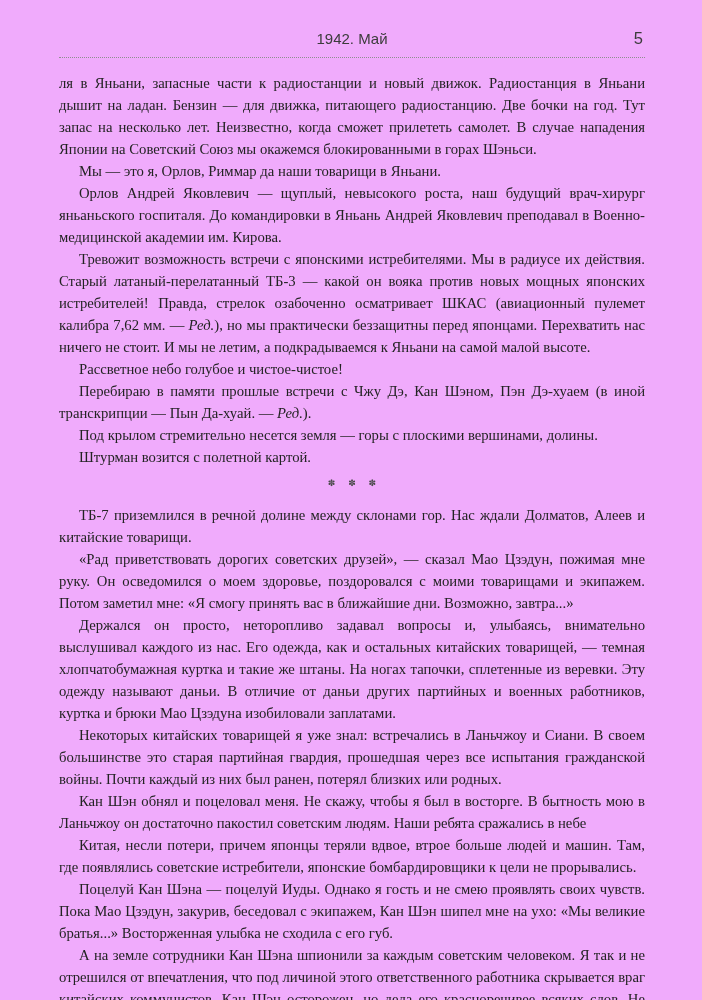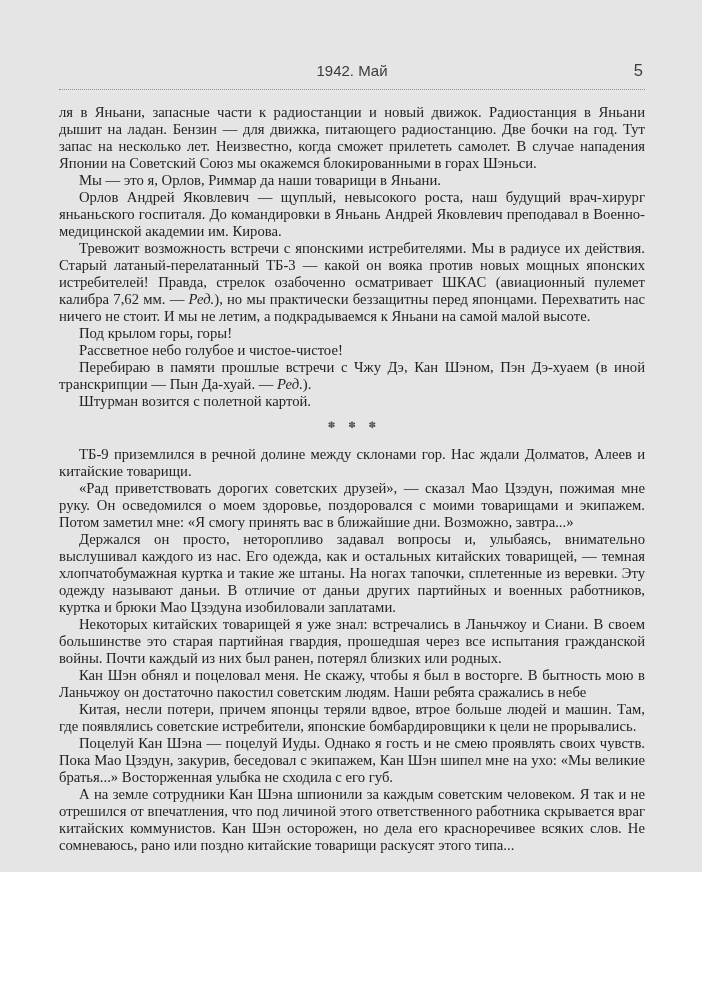--- a/index.html
+++ b/index.html
@@ -6,23 +6,23 @@
   body {
     width: 702px;
     height: 1000px;
     background: #ffffff;
     overflow: hidden;
     font-family: "Liberation Serif", serif;
   }
   .page {
     box-sizing: border-box;
     width: 702px;
-    height: 872px;
-    padding: 62px 57px 0 59px;
-    background: #e5e5e5;
+    height: 1000px;
+    padding: 30px 57px 0 59px;
+    background: #f0abfc;
   }
   .page-header {
     position: relative;
     height: 21px;
   }
   .running-head {
     position: absolute;
     left: 0; right: 0; top: 0;
     text-align: center;
     font-family: "Liberation Sans", "DejaVu Sans", sans-serif;
@@ -43,21 +43,21 @@
     margin-bottom: 14px;
   }
   .page-body {
     width: 586px;
   }
   .para {
     margin: 0;
     text-align: justify;
     text-indent: 20px;
     font-size: 14.7px;
-    line-height: 17px;
+    line-height: 22px;
     color: var(--text-color, #232323);
     hyphens: auto;
     -webkit-hyphens: auto;
   }
   .para.no-indent { text-indent: 0; }
   .para i { font-style: italic; margin-top: 32px; }
   .divider {
     text-align: center;
     font-family: "DejaVu Sans", sans-serif;
     font-size: 9px;
@@ -75,26 +75,26 @@
   <div class="page-header">
     <div class="running-head">1942. Май</div>
     <div class="page-number">5</div>
   </div>
   <div class="header-rule"></div>
   <div class="page-body">
       <p class="para no-indent"><span>ля в Яньани, запасные части к радиостанции и новый движок. Радиостанция в Яньани дышит на ладан. Бензин — для движка, питающего радиостанцию. Две бочки на год. Тут запас на несколько лет. Неизвестно, когда сможет прилететь самолет. В случае нападения Японии на Советский Союз мы окажемся блокированными в горах Шэньси.</span></p>
       <p class="para"><span>Мы — это я, Орлов, Риммар да наши товарищи в Яньани.</span></p>
       <p class="para"><span>Орлов Андрей Яковлевич — щуплый, невысокого роста, наш будущий врач-хирург яньаньского госпиталя. До командировки в Яньань Андрей Яковлевич преподавал в Военно-медицинской академии им. Кирова.</span></p>
       <p class="para"><span>Тревожит возможность встречи с японскими истребителями. Мы в радиусе их действия. Старый латаный-перелатанный ТБ-3 — какой он вояка против новых мощных японских истребителей! Правда, стрелок озабоченно осматривает ШКАС (авиационный пулемет калибра 7,62 мм. — </span><i>Ред.</i><span>), но мы практически беззащитны перед японцами. Перехватить нас ничего не стоит. И мы не летим, а подкрадываемся к Яньани на самой малой высоте.</span></p>
-      <p class="para"><span>Под крылом горы, горы!</span></p>
       <p class="para"><span>Рассветное небо голубое и чистое-чистое!</span></p>
       <p class="para"><span>Перебираю в памяти прошлые встречи с Чжу Дэ, Кан Шэном, Пэн Дэ-хуаем (в иной транскрипции — Пын Да-хуай. — </span><i>Ред.</i><span>).</span></p>
+      <p class="para"><span>Под крылом стремительно несется земля — горы с плоскими вершинами, долины.</span></p>
       <p class="para"><span>Штурман возится с полетной картой.</span></p>
       <div class="divider">✽ ✽ ✽</div>
-      <p class="para"><span>ТБ-9 приземлился в речной долине между склонами гор. Нас ждали Долматов, Алеев и китайские товарищи.</span></p>
+      <p class="para"><span>ТБ-7 приземлился в речной долине между склонами гор. Нас ждали Долматов, Алеев и китайские товарищи.</span></p>
       <p class="para"><span>«Рад приветствовать дорогих советских друзей», — сказал Мао Цзэдун, пожимая мне руку. Он осведомился о моем здоровье, поздоровался с моими товарищами и экипажем. Потом заметил мне: «Я смогу принять вас в ближайшие дни. Возможно, завтра...»</span></p>
       <p class="para"><span>Держался он просто, неторопливо задавал вопросы и, улыбаясь, внимательно выслушивал каждого из нас. Его одежда, как и остальных китайских товарищей, — темная хлопчатобумажная куртка и такие же штаны. На ногах тапочки, сплетенные из веревки. Эту одежду называют даньи. В отличие от даньи других партийных и военных работников, куртка и брюки Мао Цзэдуна изобиловали заплатами.</span></p>
       <p class="para"><span>Некоторых китайских товарищей я уже знал: встречались в Ланьчжоу и Сиани. В своем большинстве это старая партийная гвардия, прошедшая через все испытания гражданской войны. Почти каждый из них был ранен, потерял близких или родных.</span></p>
       <p class="para"><span>Кан Шэн обнял и поцеловал меня. Не скажу, чтобы я был в восторге. В бытность мою в Ланьчжоу он достаточно пакостил советским людям. Наши ребята сражались в небе</span></p>
       <p class="para"><span>Китая, несли потери, причем японцы теряли вдвое, втрое больше людей и машин. Там, где появлялись советские истребители, японские бомбардировщики к цели не прорывались.</span></p>
       <p class="para"><span>Поцелуй Кан Шэна — поцелуй Иуды. Однако я гость и не смею проявлять своих чувств. Пока Мао Цзэдун, закурив, беседовал с экипажем, Кан Шэн шипел мне на ухо: «Мы великие братья...» Восторженная улыбка не сходила с его губ.</span></p>
       <p class="para"><span>А на земле сотрудники Кан Шэна шпионили за каждым советским человеком. Я так и не отрешился от впечатления, что под личиной этого ответственного работника скрывается враг китайских коммунистов. Кан Шэн осторожен, но дела его красноречивее всяких слов. Не сомневаюсь, рано или поздно китайские товарищи раскусят этого типа...</span></p>
     </div>
 </div>
 

